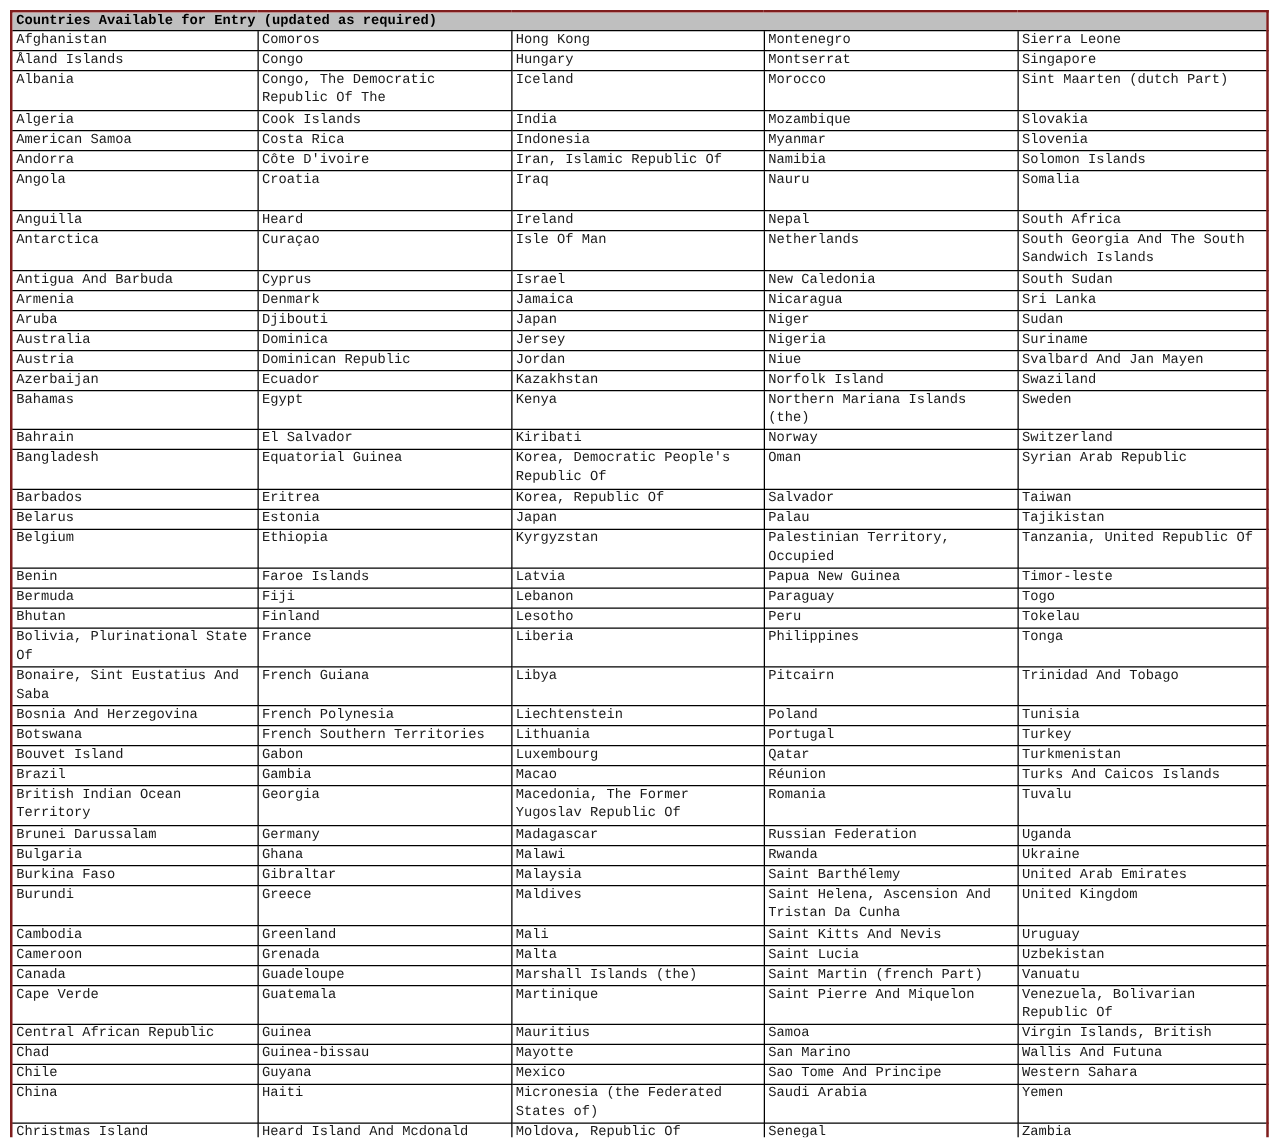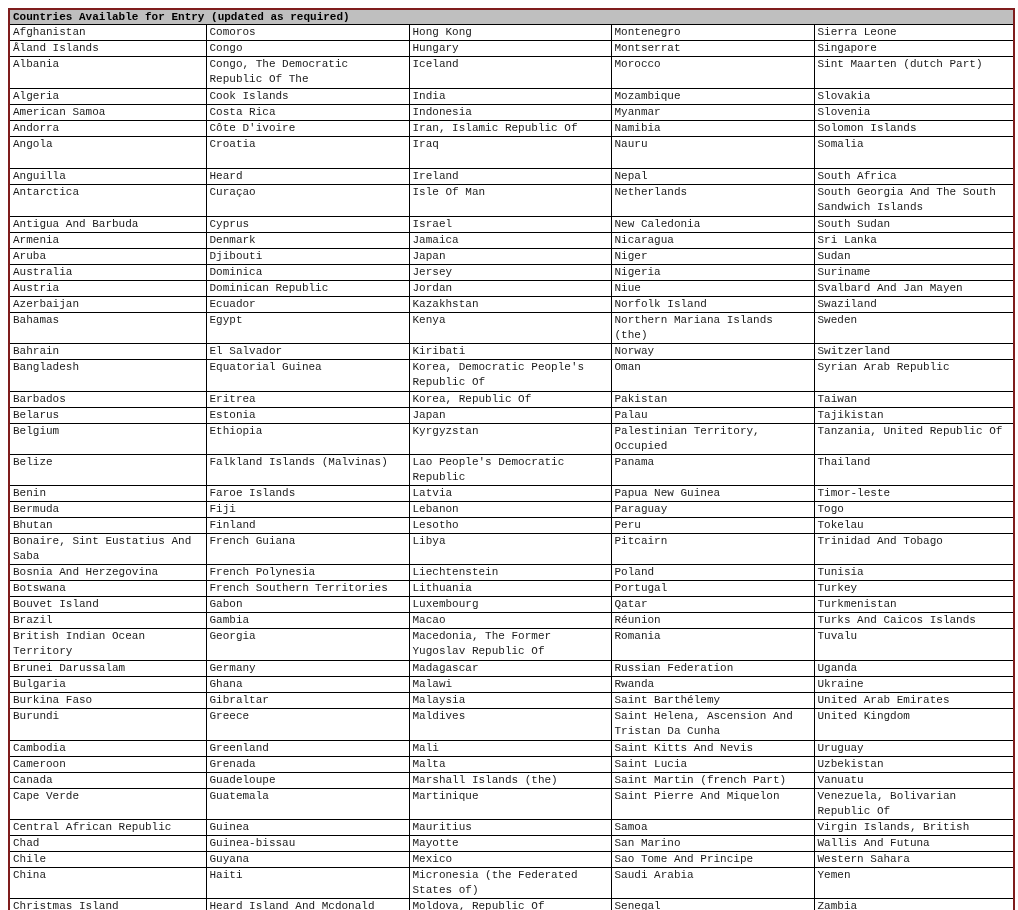--- a/index.html
+++ b/index.html
@@ -187,45 +187,38 @@
           <td>Bangladesh</td>
           <td>Equatorial Guinea</td>
           <td>Korea, Democratic People's Republic Of</td>
           <td>Oman</td>
           <td>Syrian Arab Republic</td>
         </tr>
         <tr class="row">
           <td>Barbados</td>
           <td>Eritrea</td>
           <td>Korea, Republic Of</td>
-          <td>Pakistan</td>
+          <td>Salvador</td>
           <td>Taiwan</td>
         </tr>
         <tr class="row">
           <td>Belarus</td>
           <td>Estonia</td>
           <td>Japan</td>
           <td>Palau</td>
           <td>Tajikistan</td>
         </tr>
         <tr class="row">
           <td>Belgium</td>
           <td>Ethiopia</td>
           <td>Kyrgyzstan</td>
           <td>Palestinian Territory, Occupied</td>
           <td>Tanzania, United Republic Of</td>
         </tr>
         <tr class="row">
-          <td>Belize</td>
-          <td>Falkland Islands (Malvinas)</td>
-          <td>Lao People's Democratic Republic</td>
-          <td>Panama</td>
-          <td>Thailand</td>
-        </tr>
-        <tr class="row">
           <td>Benin</td>
           <td>Faroe Islands</td>
           <td>Latvia</td>
           <td>Papua New Guinea</td>
           <td>Timor-leste</td>
         </tr>
         <tr class="row">
           <td>Bermuda</td>
           <td>Fiji</td>
           <td>Lebanon</td>
@@ -233,20 +226,27 @@
           <td>Togo</td>
         </tr>
         <tr class="row">
           <td>Bhutan</td>
           <td>Finland</td>
           <td>Lesotho</td>
           <td>Peru</td>
           <td>Tokelau</td>
         </tr>
         <tr class="row">
+          <td>Bolivia, Plurinational State Of</td>
+          <td>France</td>
+          <td>Liberia</td>
+          <td>Philippines</td>
+          <td>Tonga</td>
+        </tr>
+        <tr class="row">
           <td>Bonaire, Sint Eustatius And Saba</td>
           <td>French Guiana</td>
           <td>Libya</td>
           <td>Pitcairn</td>
           <td>Trinidad And Tobago</td>
         </tr>
         <tr class="row">
           <td>Bosnia And Herzegovina</td>
           <td>French Polynesia</td>
           <td>Liechtenstein</td>

